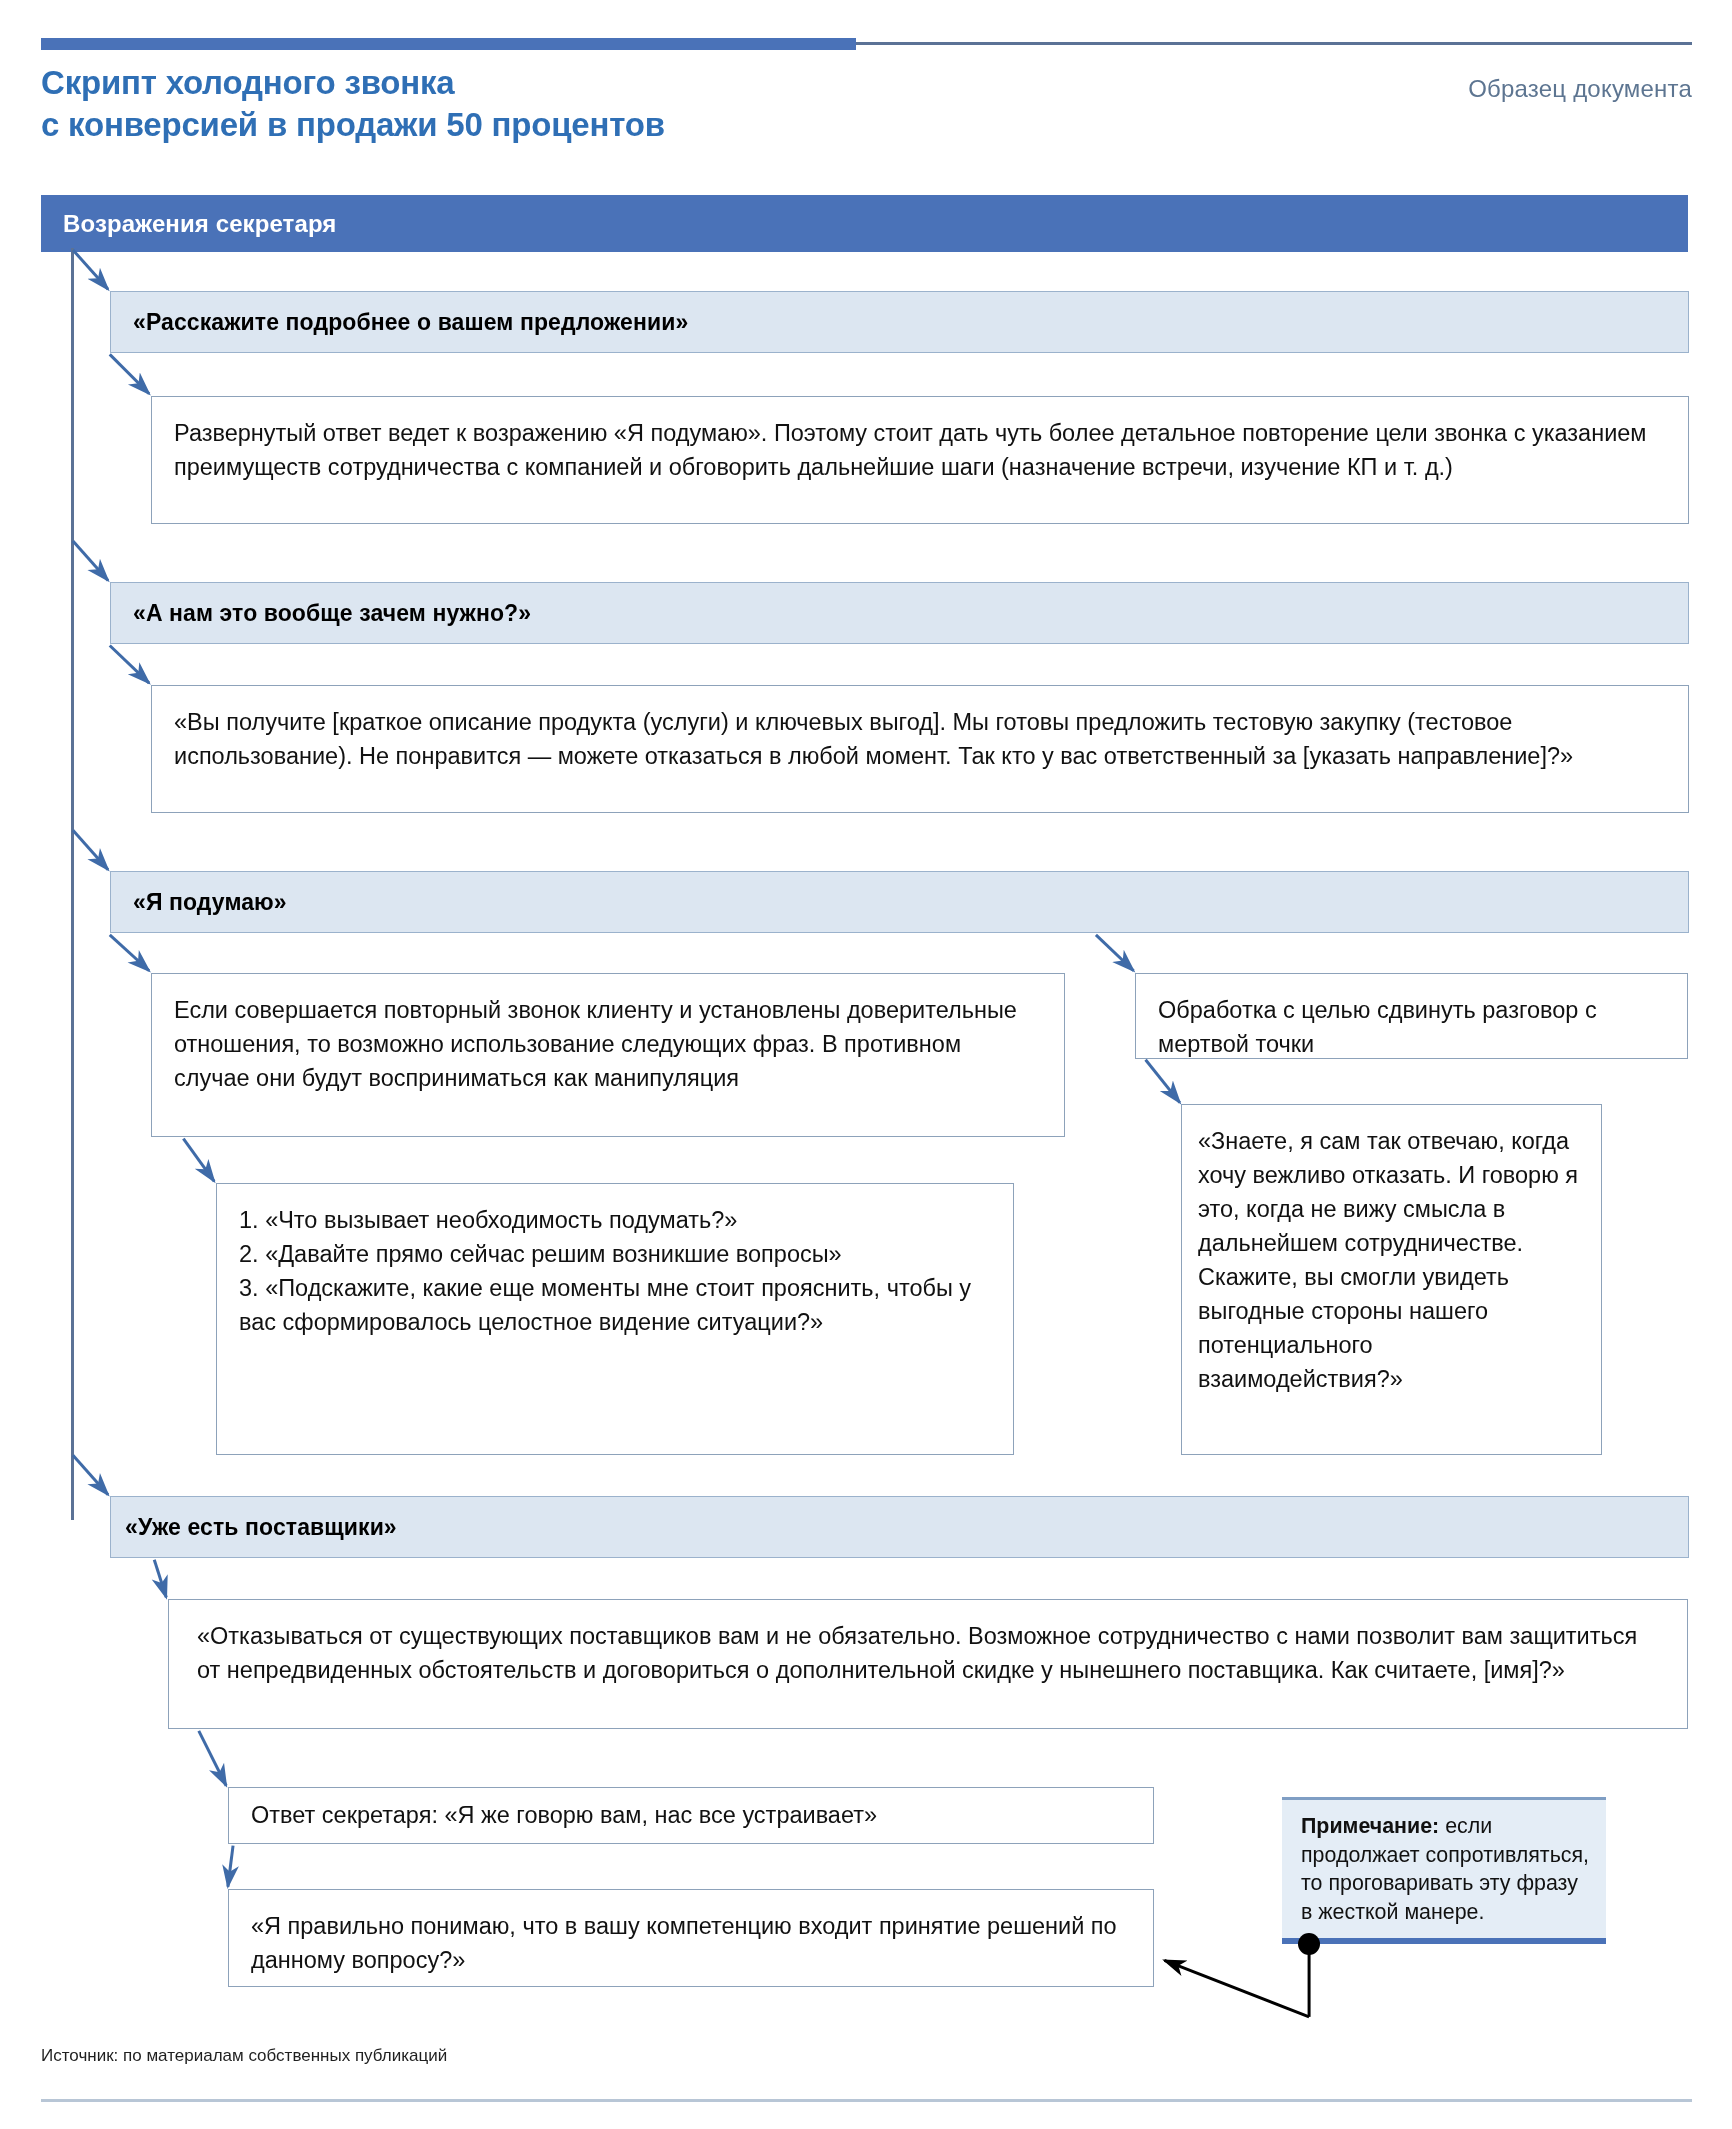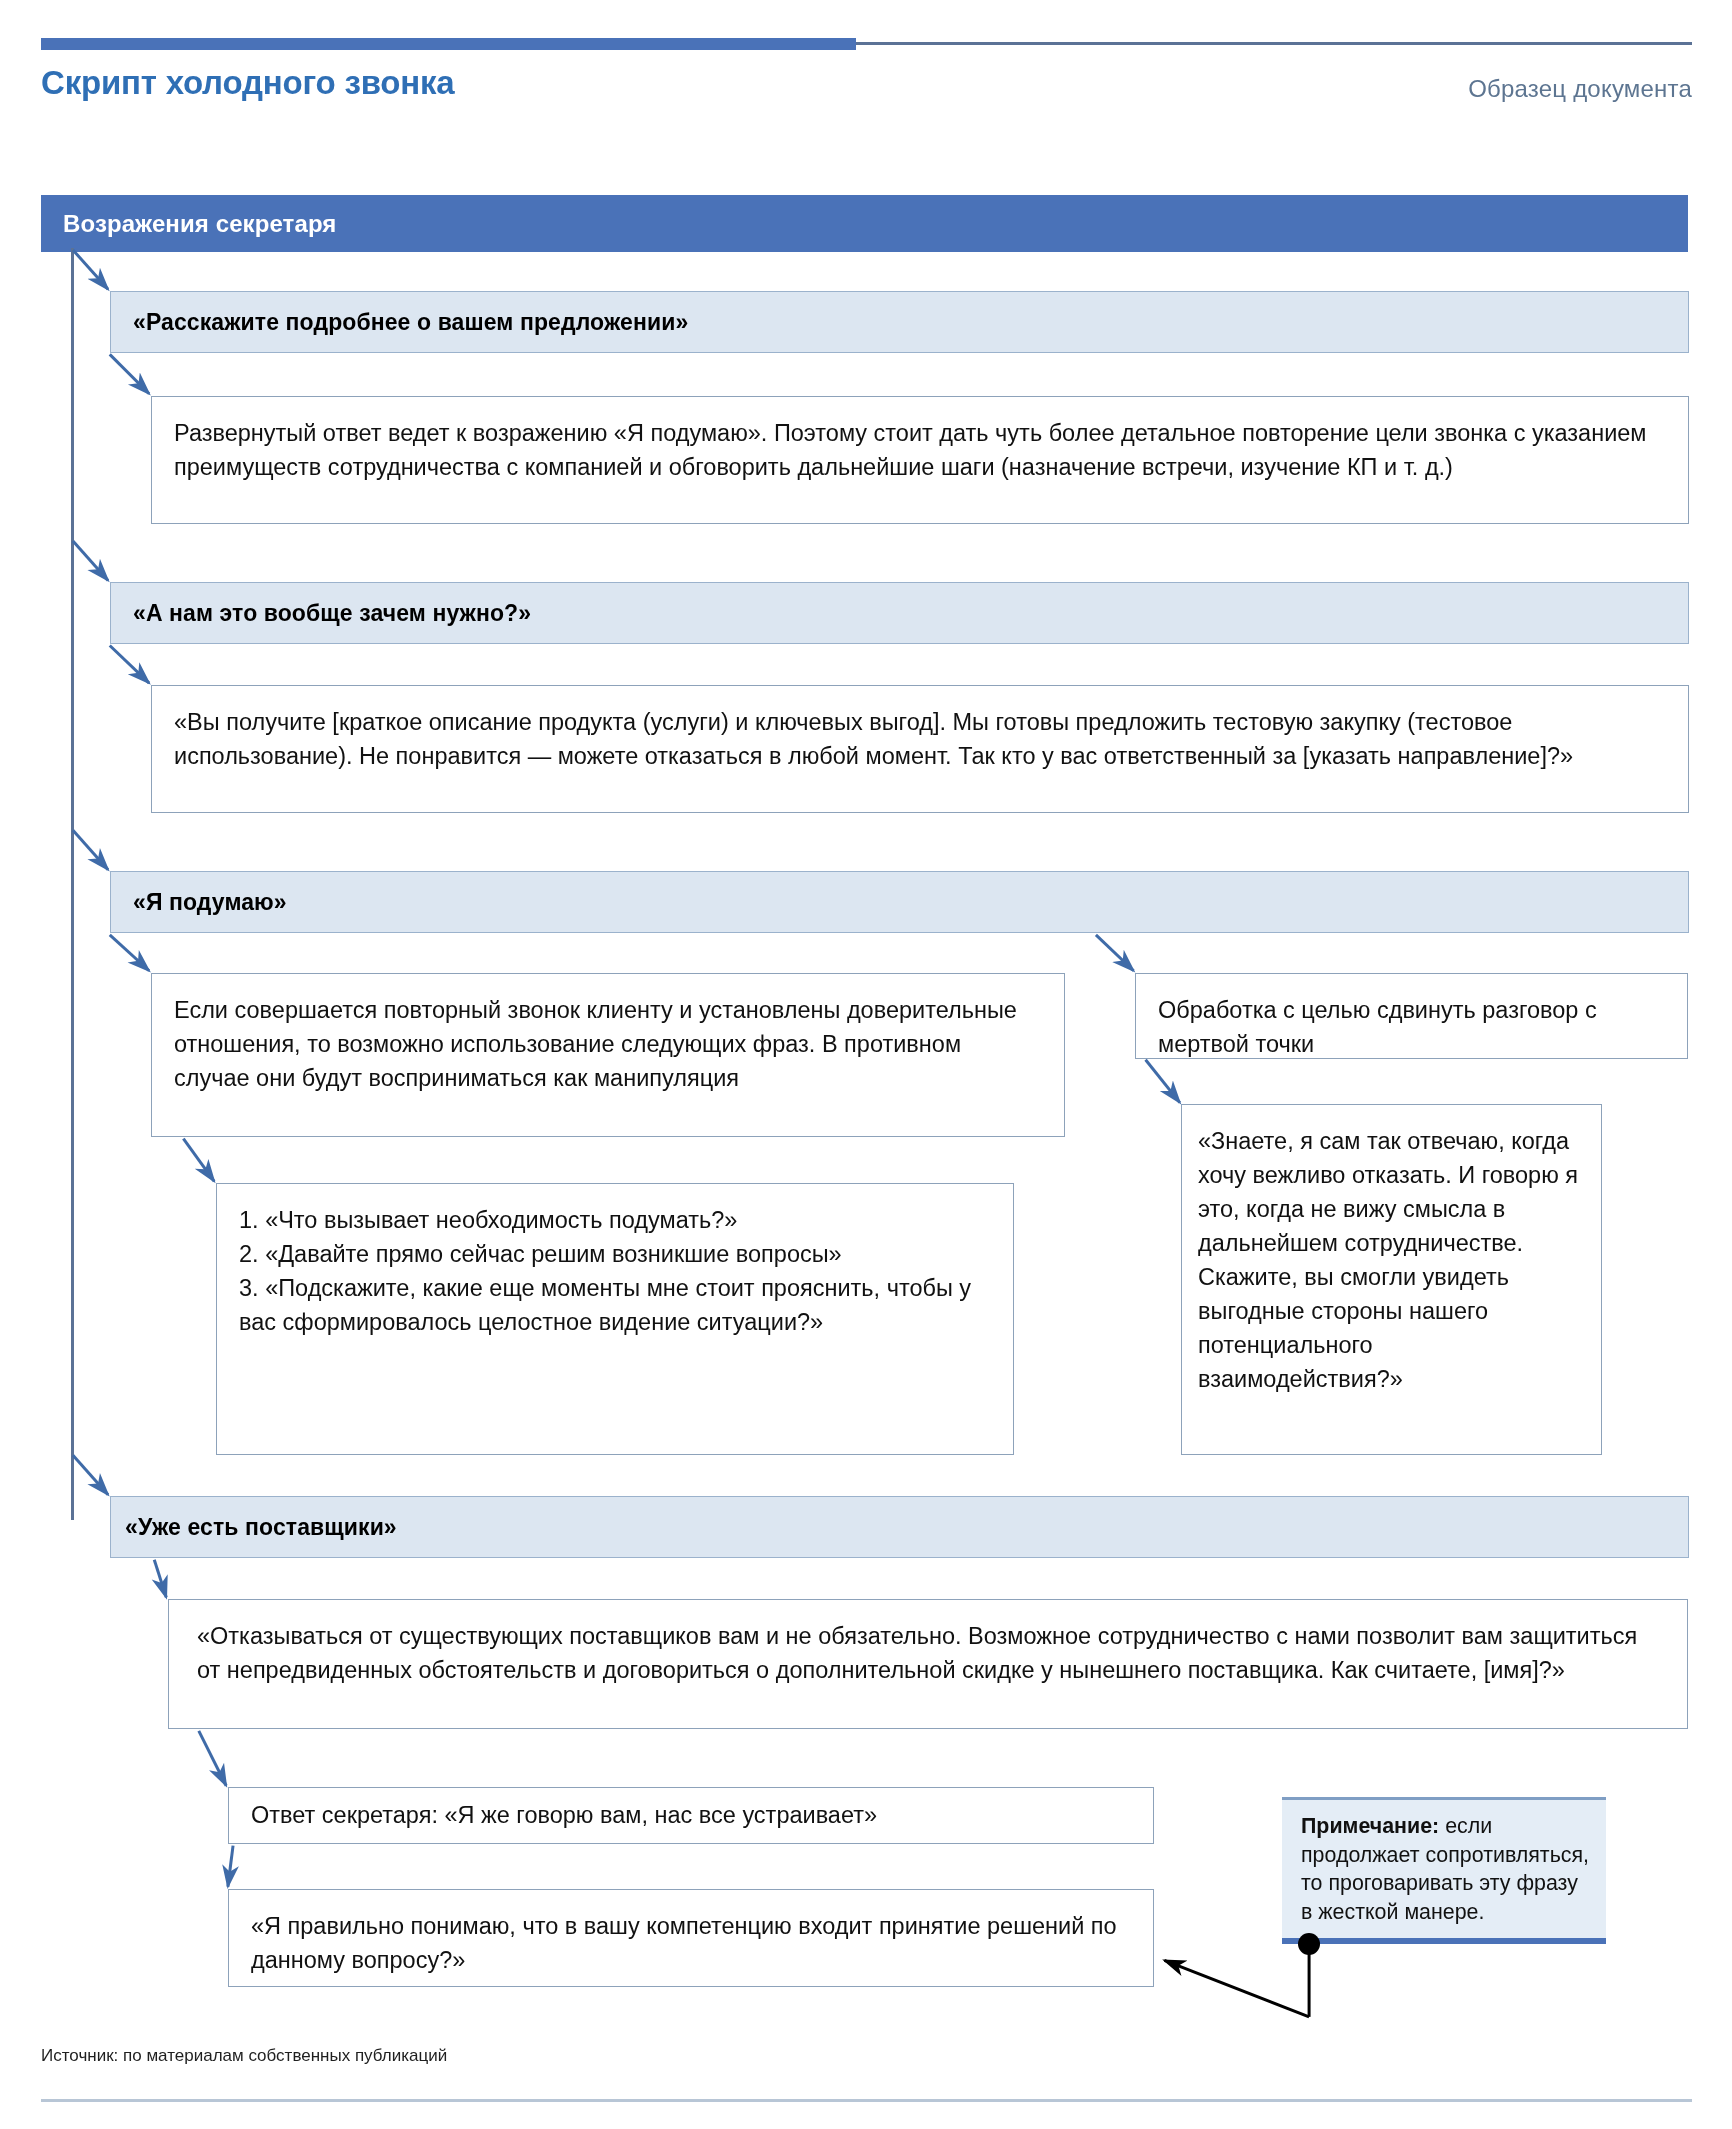--- a/index.html
+++ b/index.html
@@ -151,20 +151,21 @@
 </head>
 <body>
 
 <div id="top-rule-wrap">
   <div id="top-rule-thin"></div>
   <div id="top-rule-thick"></div>
 </div>
 
 <div id="doc-title">
   <span class="l1">Скрипт холодного звонка</span>
+  <span class="l2">с конверсией в продажи 50 процентов</span>
 </div>
 <div id="sample-label">Образец документа</div>
 
 <div id="section-bar">
   <span>Возражения секретаря</span>
 </div>
 
 <div id="spine"></div>
 
 <div class="qbox" style="left:110px; top:291px; width:1579px; height:62px;">

